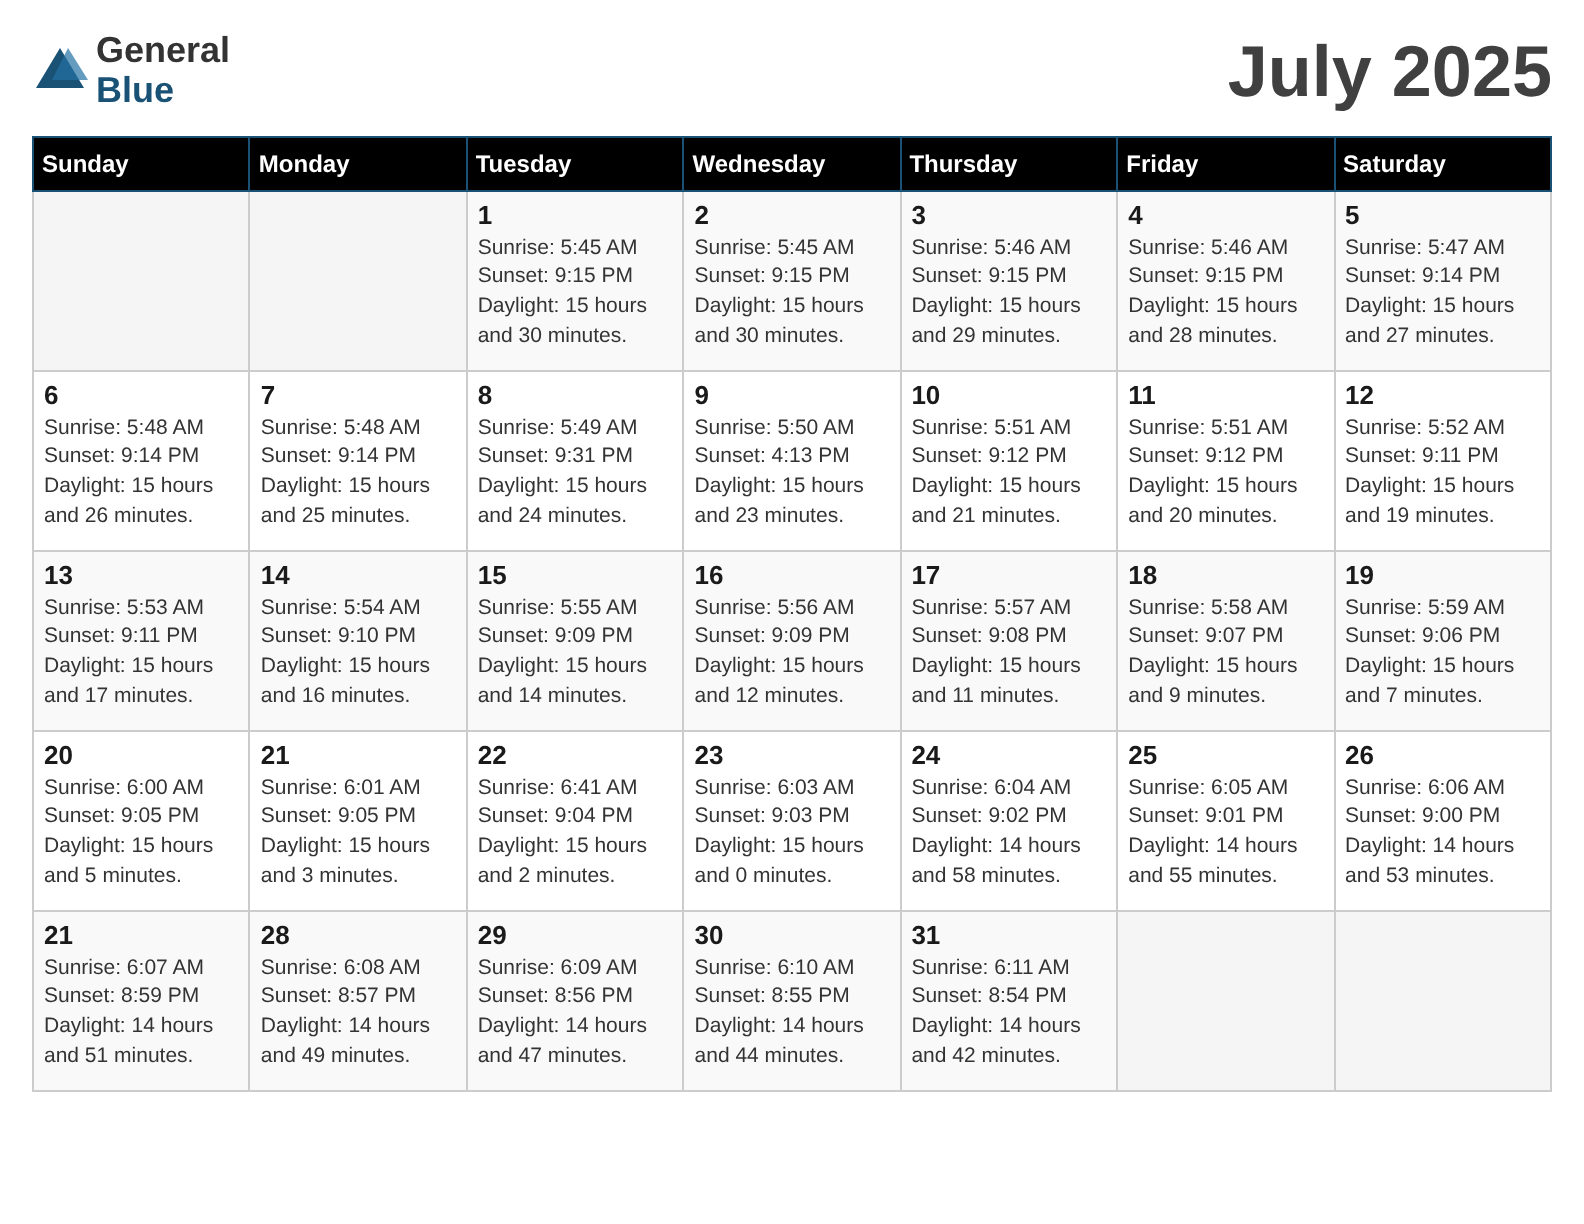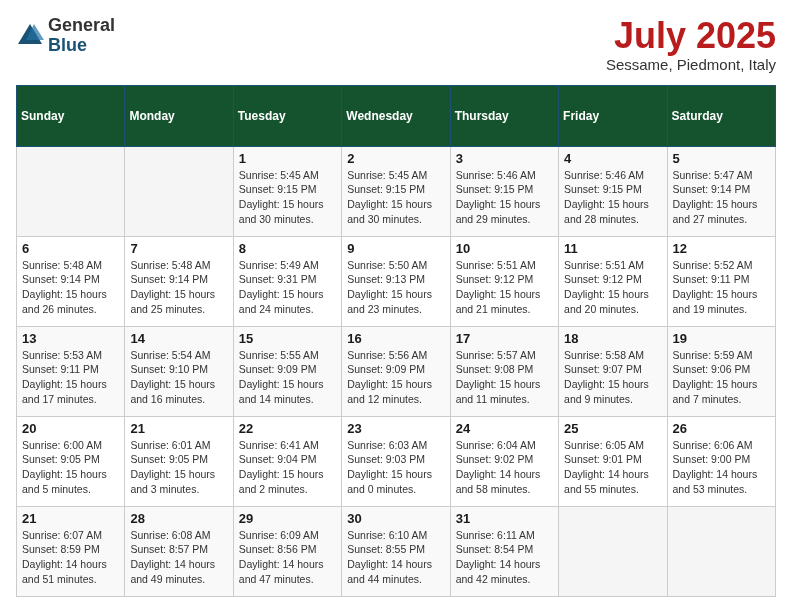--- a/index.html
+++ b/index.html
@@ -39,36 +39,36 @@
       width: 28px;
       height: 28px;
       margin-right: 4px;
     }
     .title-area {
       text-align: right;
     }
     .month-title {
       font-size: 36px;
       font-weight: bold;
-      color: #b91c1c;
+      color: #404040;
       line-height: 1.1;
     }
     .subtitle {
       font-size: 15px;
       color: #333;
     }
     table {
       width: 100%;
       border-collapse: collapse;
       font-size: 11px;
     }
     thead tr th {
-      background-color: #14532d;
+      background-color: #000000;
       color: white;
-      padding: 23px 4px;
+      padding: 6px 4px;
       text-align: left;
       font-size: 12px;
       font-weight: bold;
       border: 1px solid #1a5276;
     }
     tbody tr td {
       border: 1px solid #ccc;
       padding: 4px 5px;
       vertical-align: top;
       min-height: 80px;
@@ -101,21 +101,20 @@
       <polygon points="14,2 26,22 2,22" fill="#1a5276"></polygon>
       <polygon points="18,2 28,18 10,18" fill="#2471a3" opacity="0.7"></polygon>
     </svg>
     <div class="logo-text">
       <span class="logo-general">General</span>
       <span class="logo-blue">Blue</span>
     </div>
   </div>
   <div class="title-area">
     <div class="month-title">July 2025</div>
-    <div class="subtitle">Sessame, Piedmont, Italy</div>
   </div>
 </div>
 
 <table>
   <thead>
     <tr>
       <th>Sunday</th>
       <th>Monday</th>
       <th>Tuesday</th>
       <th>Wednesday</th>
@@ -182,21 +181,21 @@
         <td>
           <span class="day-number">8</span>
           <div class="day-detail" style="white-space: pre-line;">Sunrise: 5:49 AM
 Sunset: 9:31 PM
 Daylight: 15 hours
 and 24 minutes.</div>
         </td>
         <td>
           <span class="day-number">9</span>
           <div class="day-detail" style="white-space: pre-line;">Sunrise: 5:50 AM
-Sunset: 9:13 PM
+Sunset: 4:13 PM
 Daylight: 15 hours
 and 23 minutes.</div>
         </td>
         <td>
           <span class="day-number">10</span>
           <div class="day-detail" style="white-space: pre-line;">Sunrise: 5:51 AM
 Sunset: 9:12 PM
 Daylight: 15 hours
 and 21 minutes.</div>
         </td>

